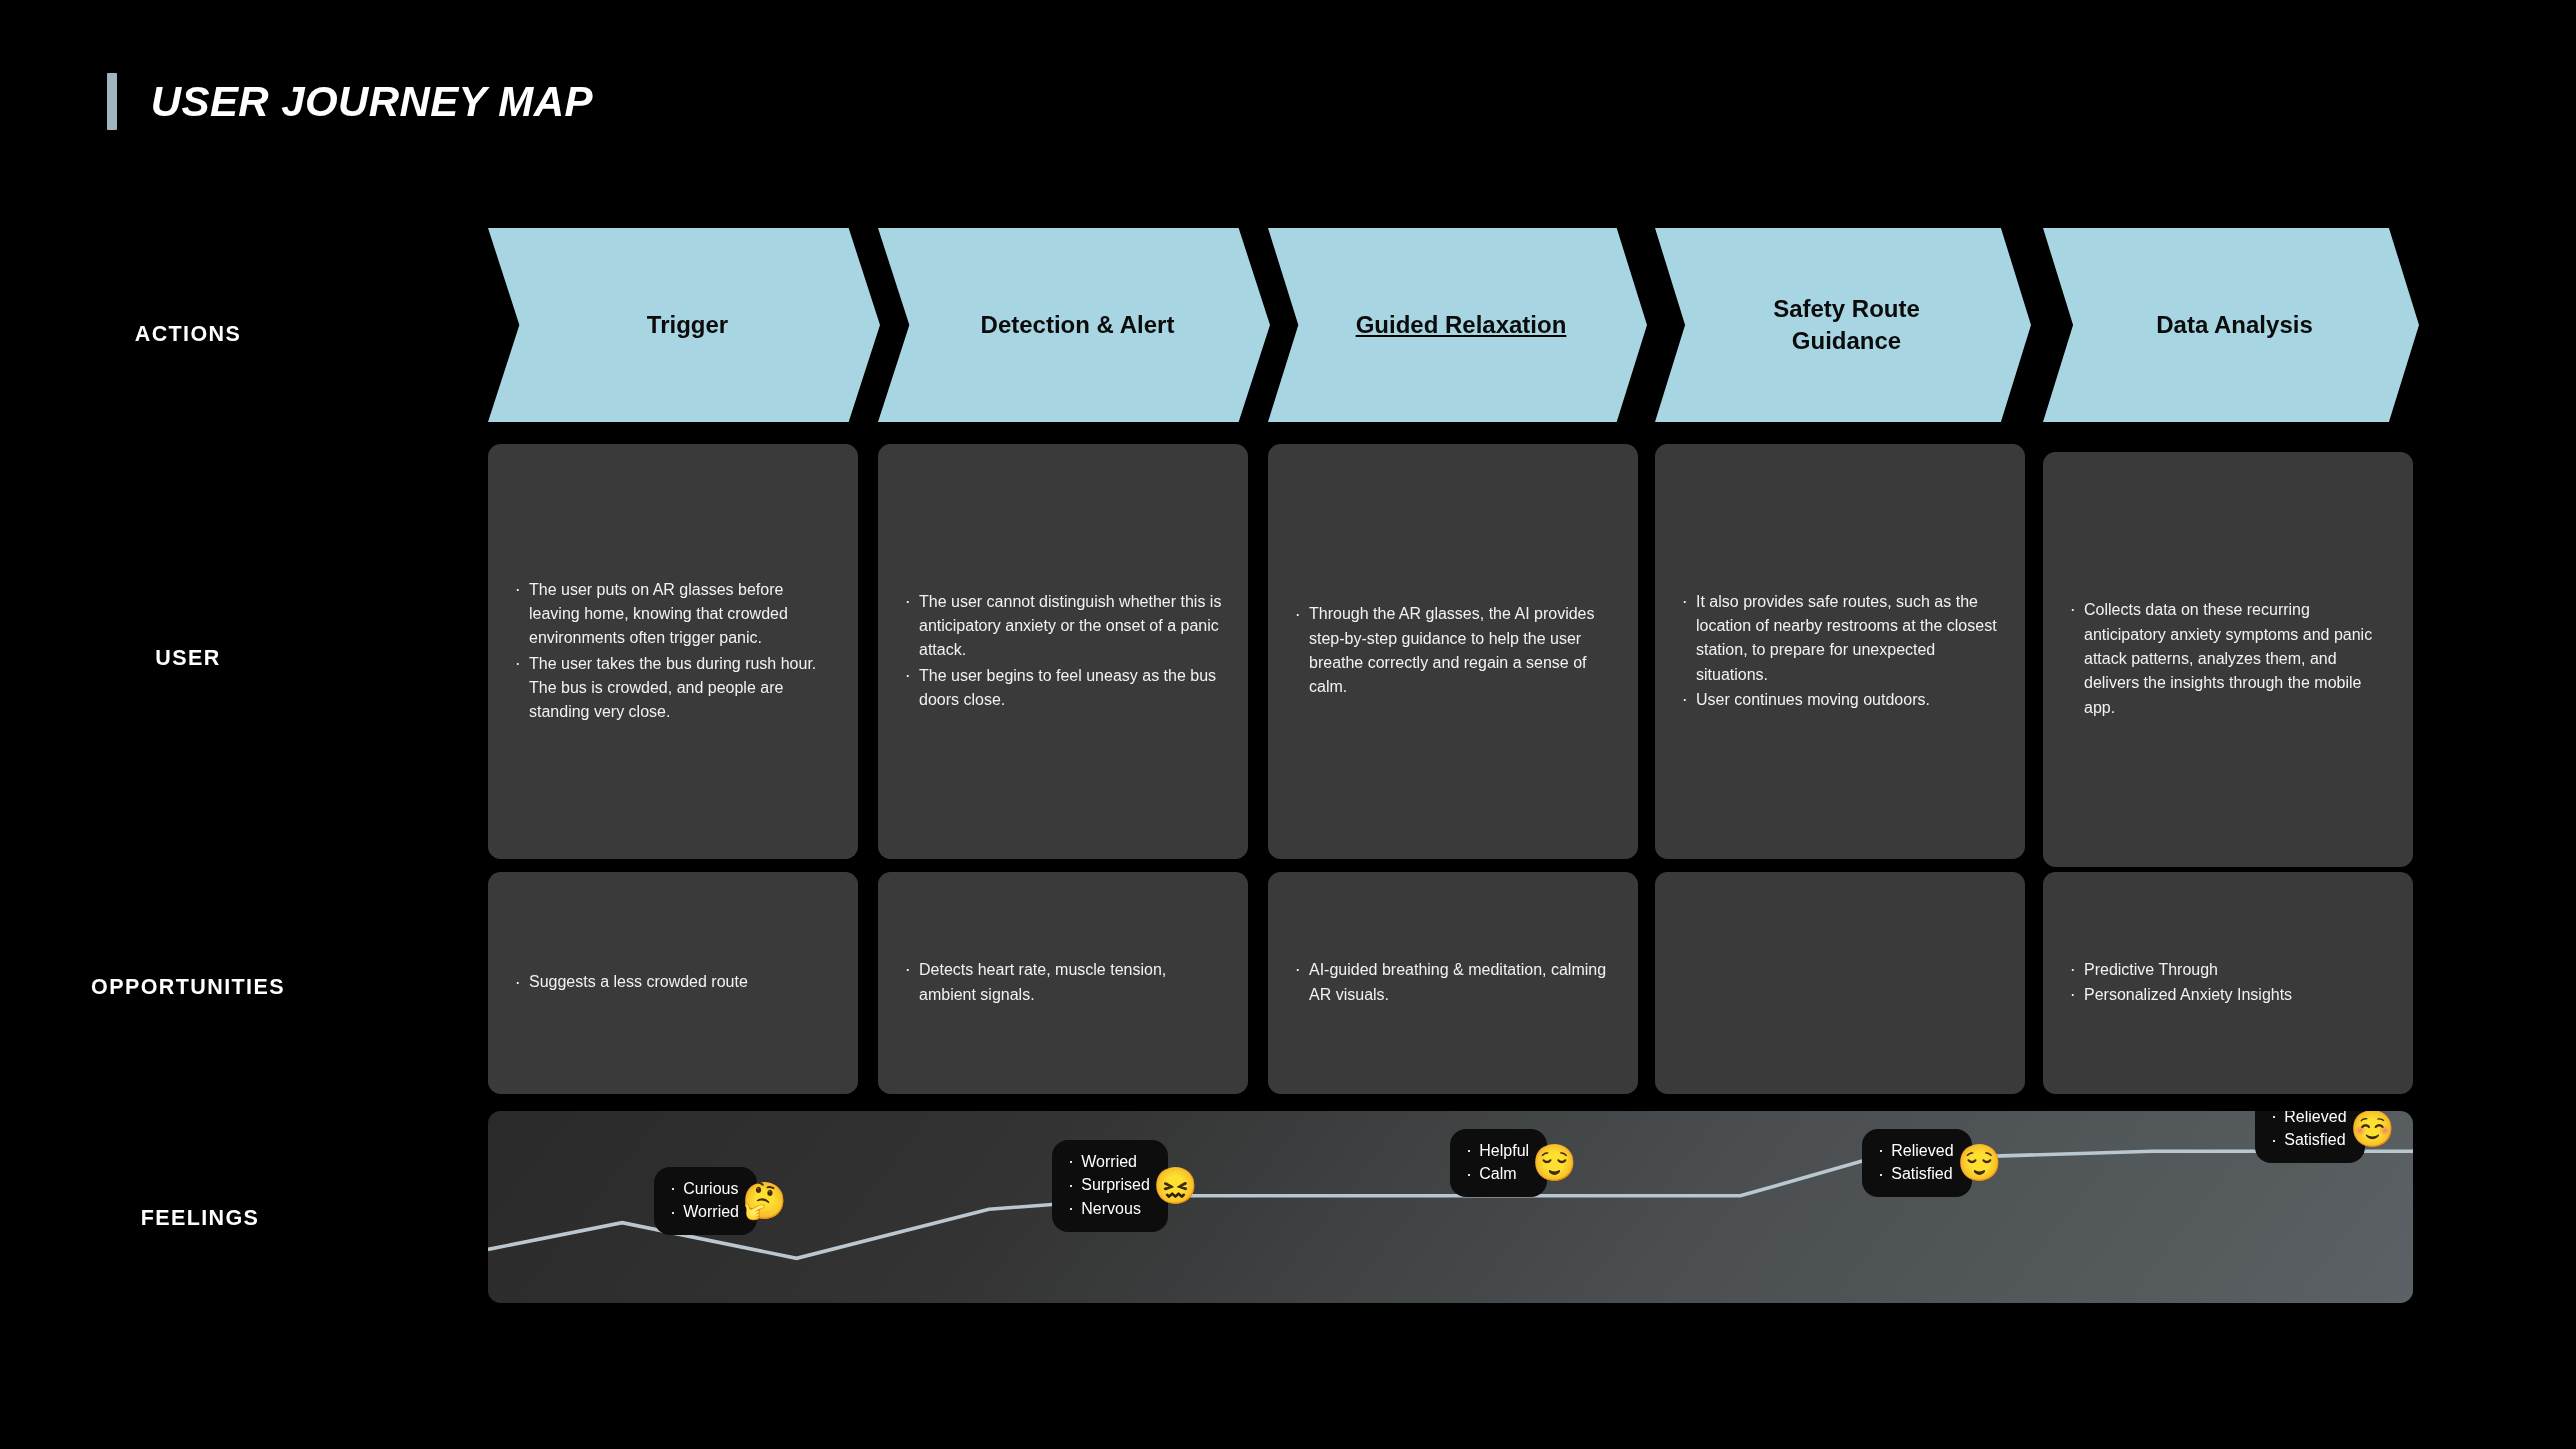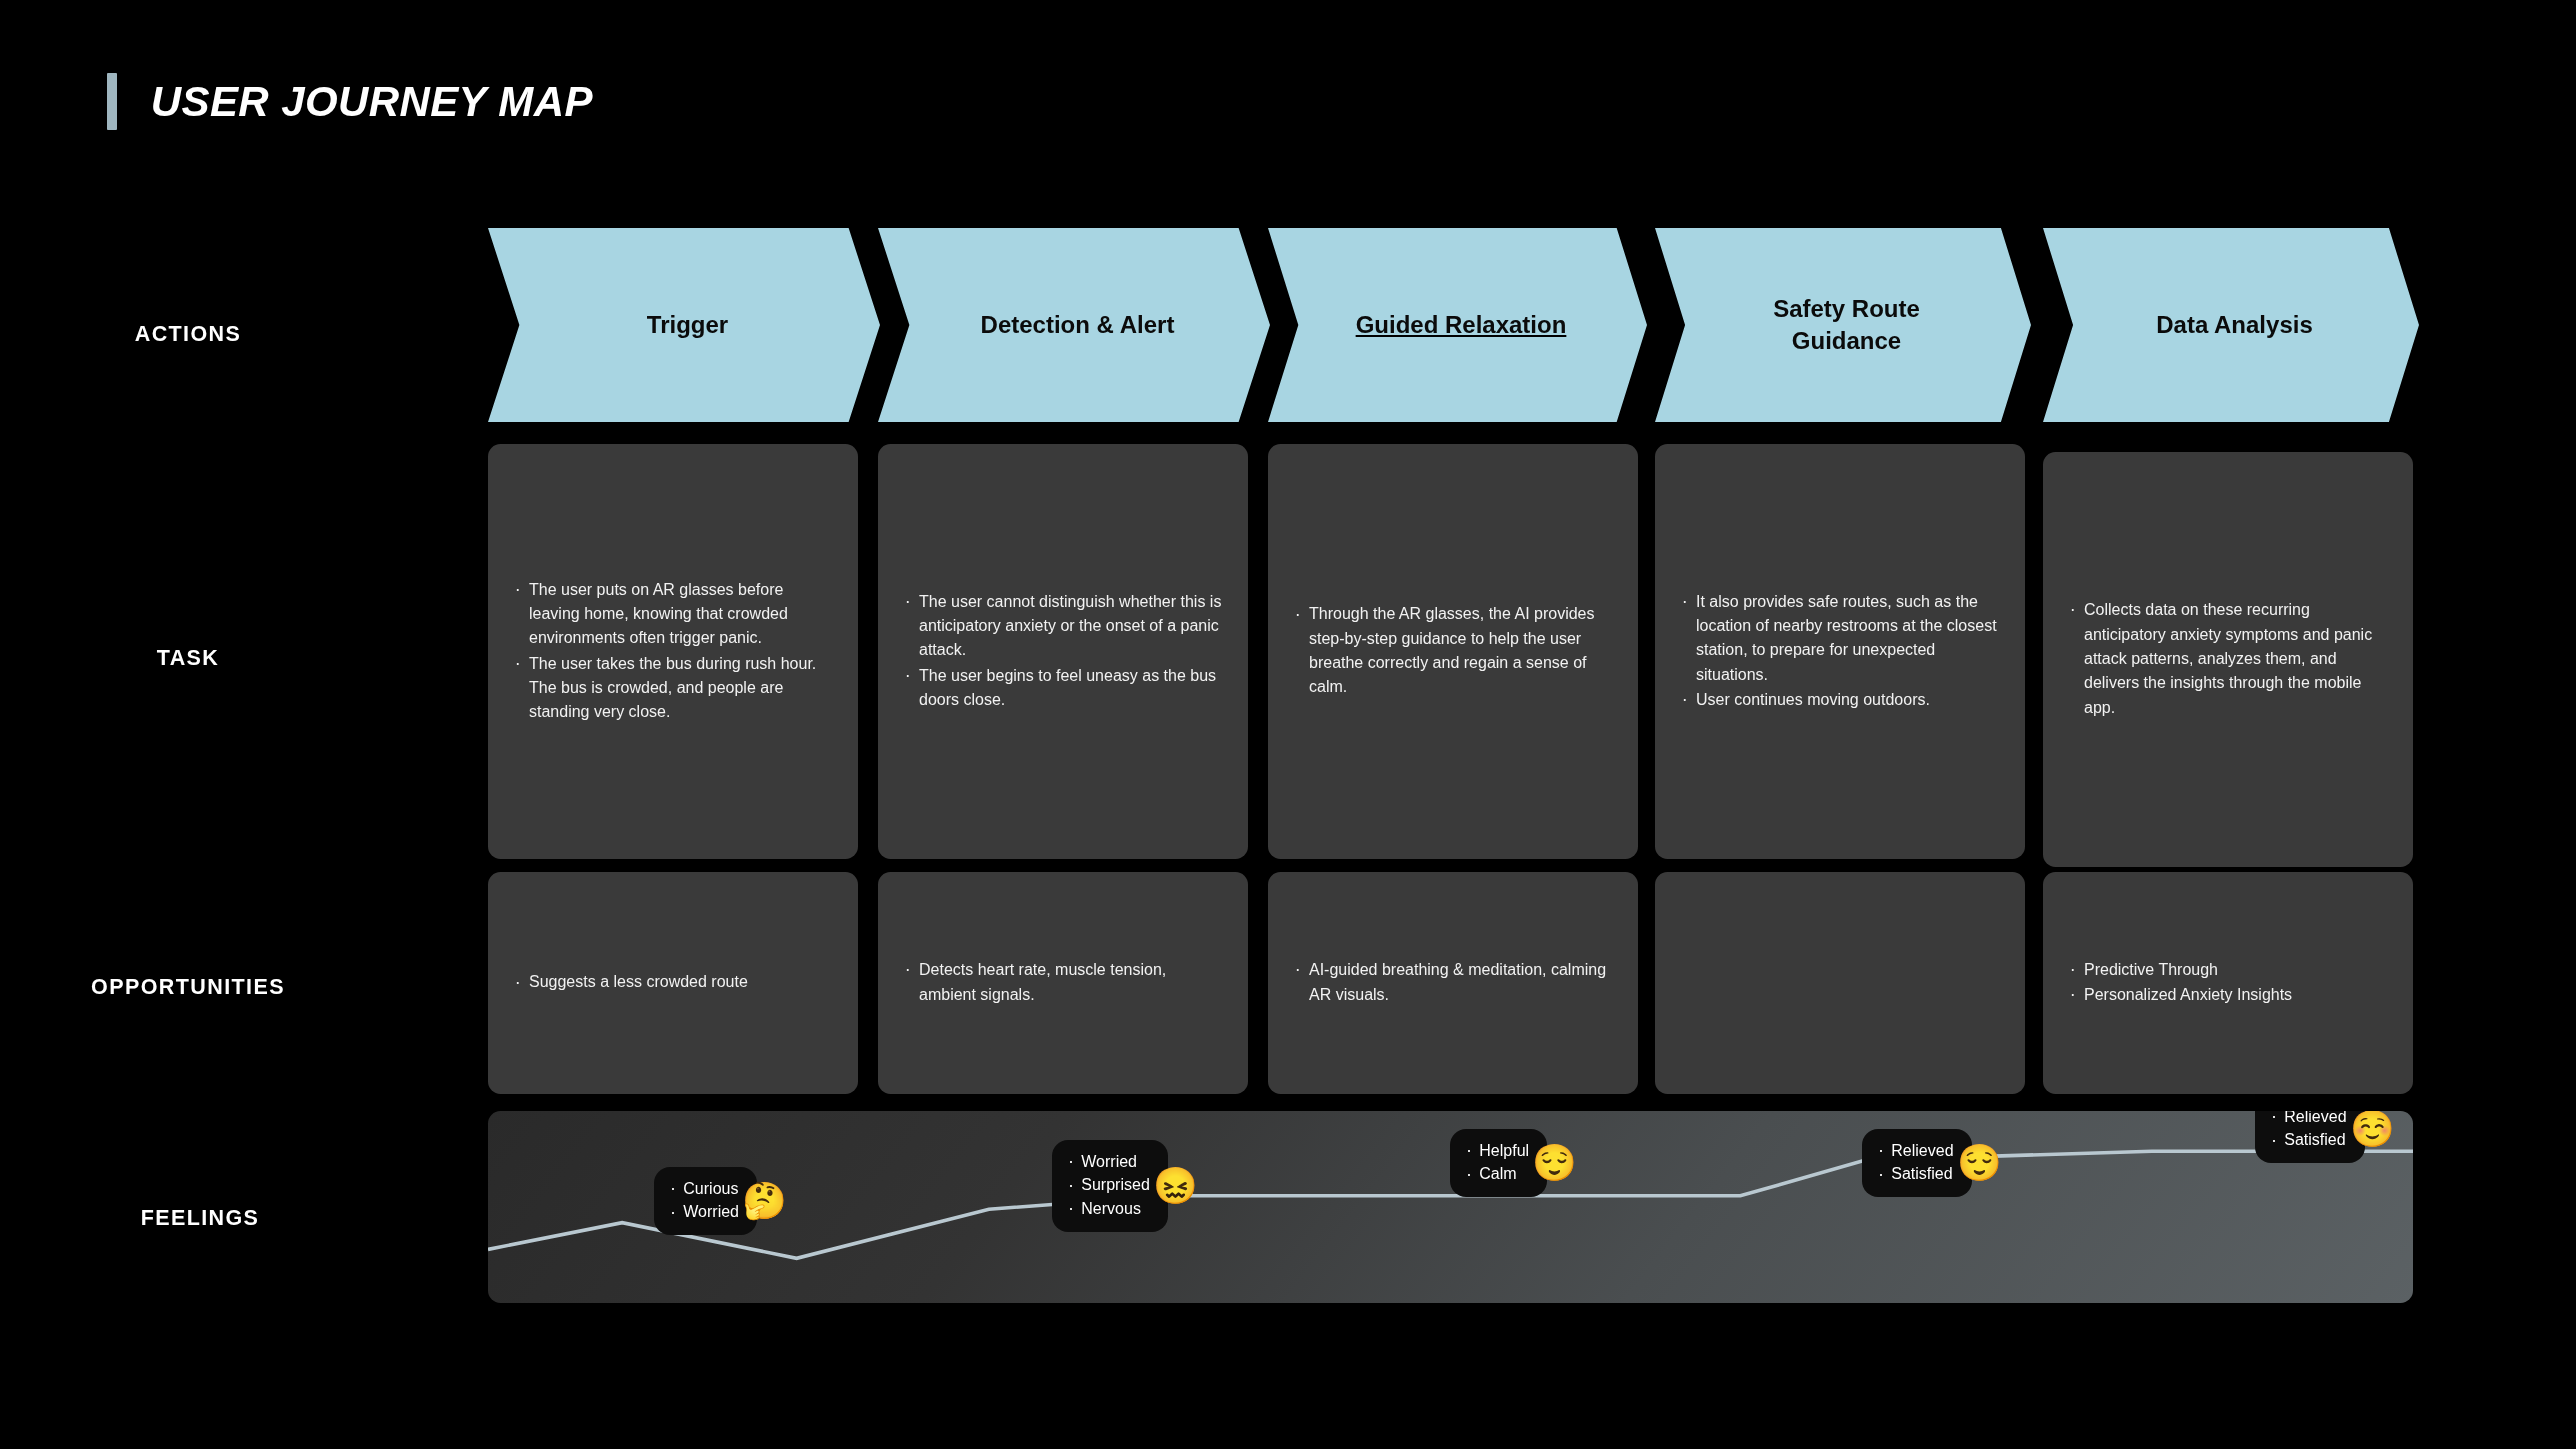--- a/index.html
+++ b/index.html
@@ -117,21 +117,21 @@
 <body>
 
 <div id="canvas">
 
   <div class="title-wrap">
     <div class="title-bar"></div>
     <div class="title-text">USER JOURNEY MAP</div>
   </div>
 
   <div class="row-label" id="lbl-actions">ACTIONS</div>
-  <div class="row-label" id="lbl-task">TASK</div>
+  <div class="row-label" id="lbl-task">USER</div>
   <div class="row-label" id="lbl-opportunities">OPPORTUNITIES</div>
   <div class="row-label" id="lbl-feelings">FEELINGS</div>
 
   <div id="chev-layer">
       <div class="chev" style="left: 488px; width: 392px;">
         <div class="chev-inner">
           <div>Trigger</div>
         </div>
       </div>
       <div class="chev" style="left: 878px; width: 392px;">

